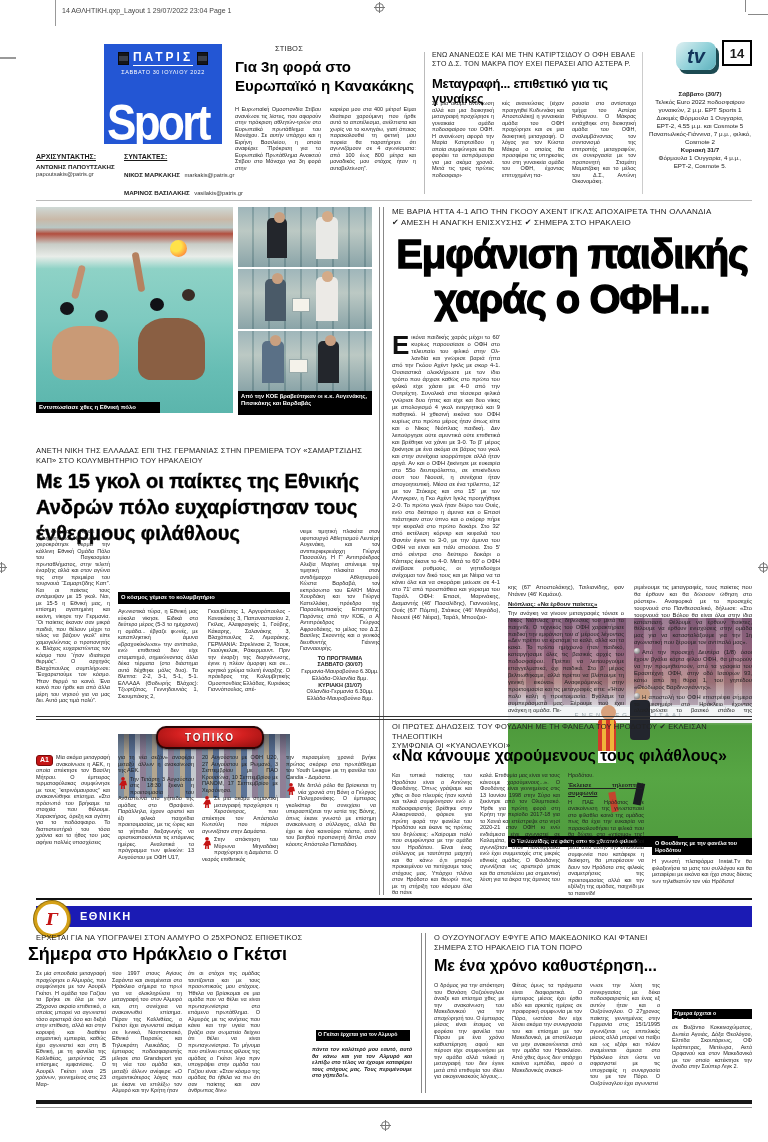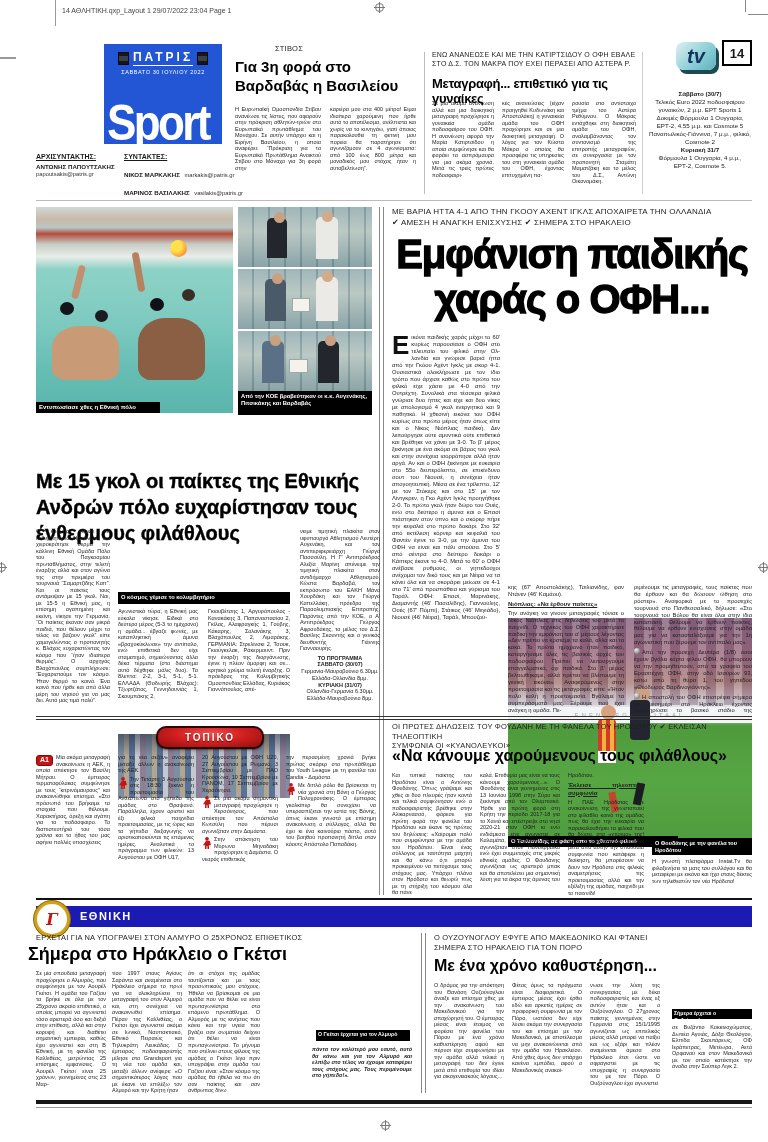--- a/index.html
+++ b/index.html
@@ -118,21 +118,21 @@
     <div class="cred-name">ΑΝΤΩΝΗΣ ΠΑΠΟΥΤΣΑΚΗΣ</div>
     <div class="cred-mail">papoutsakis@patris.gr</div>
   </div>
   <div class="abs" style="left:124px;top:153px;width:104px;">
     <div class="cred-label">ΣΥΝΤΑΚΤΕΣ:</div>
     <div style="white-space:nowrap;"><span class="cred-name">ΝΙΚΟΣ ΜΑΡΚΑΚΗΣ</span> <span class="cred-mail">markakis@patris.gr</span></div>
     <div style="white-space:nowrap;"><span class="cred-name">ΜΑΡΙΝΟΣ ΒΑΣΙΛΑΚΗΣ</span> <span class="cred-mail">vasilakis@patris.gr</span></div>
   </div>
 
   <div class="abs kick" style="left:235px;top:44px;margin-left:40px;">ΣΤΙΒΟΣ</div>
-  <div class="abs hl hl-ath" style="left:235px;top:57px;width:182px;">Για 3η φορά στο Βαρδαβάς η Βασιλείου</div>
+  <div class="abs hl hl-ath" style="left:235px;top:57px;width:182px;">Για 3η φορά στο Ευρωπαϊκό η Κανακάκης</div>
   <div class="col body" style="left:235px;top:106px;width:86px;height:90px;">Η Ευρωπαϊκή Ομοσπονδία Στίβου ανανέωσε τις λίστες, που αφορούν στην πρόκριση αθλητών-τριών στο Ευρωπαϊκό πρωτάθλημα του Μονάχου. Σε αυτήν υπάρχει και η Ειρήνη Βασιλείου, η οποία αναφέρει: “Πρόκριση για το Ευρωπαϊκό Πρωτάθλημα Ανοικτού Στίβου στο Μόναχο για 3η φορά στην</div>
   <div class="col body" style="left:330px;top:106px;width:86px;height:90px;">καριέρα μου στα 400 μέτρα! Είμαι ιδιαίτερα χαρούμενη που ήρθε αυτό το αποτέλεσμα, ανέλπιστα και χωρίς να το κυνηγάω, γιατί όποιος παρακολουθεί τη φετινή μου πορεία θα παρατήρησε ότι αγωνιζόμουν σε 4 αγωνίσματα: από 100 έως 800 μέτρα και μοναδικός μου στόχος ήταν η αυτοβελτίωση”.</div>
   <div class="abs vline" style="left:424px;top:52px;height:142px;background:#bbb;"></div>
 
   <div class="abs kick" style="left:432px;top:50px;width:206px;font-size:7px;line-height:9px;">
     <div>ΕΝΩ ΑΝΑΝΕΩΣΕ ΚΑΙ ΜΕ ΤΗΝ ΚΑΤΙΡΤΣΙΔΟΥ Ο ΟΦΗ ΕΒΑΛΕ</div>
     <div>ΣΤΟ Δ.Σ. ΤΟΝ  ΜΑΚΡΑ ΠΟΥ ΕΧΕΙ ΠΕΡΑΣΕΙ ΑΠΟ ΑΣΤΕΡΑ Ρ.</div>
   </div>
   <div class="abs hl hl-wom" style="left:432px;top:76px;width:212px;">Μεταγραφή... επιθετικό για τις γυναίκες</div>
   <div class="col body" style="left:432px;top:100px;width:62px;height:96px;">Σε μια ακόμα ανανέωση αλλά και μια διοικητική μεταγραφή προχώρησε η γυναικεία ομάδα ποδοσφαίρου του ΟΦΗ. Η ανανέωση αφορά την Μαρία Κατιρτσίδου η οποία συμφώνησε και θα φοράει τα ασπρόμαυρα για μια ακόμα χρονιά. Μετά τις τρείς πρώτες ποδοσφαιρι-</div>
@@ -187,20 +187,21 @@
       <div class="person" style="left:60%;top:16%;width:21px;height:42px;background:#23262c;border-radius:5px 5px 0 0;"></div>
       <div class="person" style="left:65%;top:6%;width:11px;height:11px;border-radius:50%;background:#caa082;"></div>
       <div class="person" style="left:38%;top:46%;width:17px;height:12px;background:#f4f2ea;border:1px solid #9aa;"></div>
     </div>
     <div class="cap" style="height:24px;font-size:5.8px;line-height:7px;">Από την ΚΟΕ βραβεύτηκαν οι κ.κ. Αυγενάκης, Πιτσικάκης και Βαρδαβάς</div>
   </div>
 
   <div class="abs vline" style="left:379px;top:207px;height:688px;background:#888;"></div>
   <div class="abs vline" style="left:383px;top:207px;height:688px;background:#888;"></div>
 
+  <div class="abs kick" style="left:36px;top:446px;width:344px;font-size:7.5px;">ΑΝΕΤΗ ΝΙΚΗ ΤΗΣ ΕΛΛΑΔΑΣ ΕΠΙ ΤΗΣ ΓΕΡΜΑΝΙΑΣ ΣΤΗΝ ΠΡΕΜΙΕΡΑ ΤΟΥ «ΣΑΜΑΡΤΖΙΔΗΣ ΚΑΠ» ΣΤΟ ΚΟΛΥΜΒΗΤΗΡΙΟ ΤΟΥ ΗΡΑΚΛΕΙΟΥ</div>
   <div class="abs hl hl-wp" style="left:36px;top:468px;width:344px;">Με 15 γκολ οι παίκτες της Εθνικής Ανδρών πόλο ευχαρίστησαν τους ένθερμους φιλάθλους</div>
   <div class="col body" style="left:36px;top:528px;width:74px;height:185px;">Ο κόσμος γέμισε το κολυμβητήριο Ηρακλείου και χειροκρότησε θερμά την κάλλινη Εθνική Ομάδα Πόλο του Παγκοσμίου πρωταθλήματος, στην τελετή έναρξης αλλά και στον αγώνα της στην πρεμιέρα του τουρνουά “Σαμαρτζίδης Καπ”. Και οι παίκτες τους αντάμειψαν με 15 γκολ. Ναι, με 15-5 η Εθνική μας, η επίσημη αγαπημένη και εκείνη, νίκησε την Γερμανία. “Οι παίκτες έκαναν σαν μικρά παιδιά, που θέλουν μέχρι το τέλος να βάζουν γκολ” είπε χαμογελώντας ο προπονητής κ. Βλάχος ευχαριστώντας τον κόσμο που “ήταν ιδιαίτερα θερμός”. Ο αρχηγός Βλαχόπουλος συμπλήρωσε: “Ευχαριστούμε τον κόσμο. Ήταν θερμό το κοινό. Ένα κοινό που ήρθε και από άλλα μέρη του νησιού για να μας δει. Αυτό μας τιμά πολύ”.</div>
   <div class="abs photo crowd" style="left:118px;top:528px;width:172px;height:64px;"></div>
   <div class="abs cap" style="left:118px;top:592px;width:172px;height:12px;font-size:5.8px;line-height:8px;padding:1px 3px;">Ο κόσμος γέμισε το κολυμβητήριο</div>
   <div class="col body" style="left:118px;top:608px;width:80px;height:105px;">Αγωνιστικά τώρα, η Εθνική μας εύκολα νίκησε. Ειδικά στο δεύτερο μέρος (5-3 το ημίχρονο) η ομάδα... έβγαζε φωνές, με καταπληκτική άμυνα «βραχυκύκλωσε» την αντίπαλο, ενώ επιθετικά δεν είχε σταματημό, σημειώνοντας άλλα δέκα τέρματα (στο διάστημα αυτό δέχθηκε μόλις δυο). Τα 8λεπτα: 2-2, 3-1, 5-1, 5-1. ΕΛΛΑΔΑ (Θοδωρής Βλάχος): Τζωρτζάτος, Γεννηδουνιάς 1, Σκουμπάκης 2,</div>
   <div class="col body" style="left:208px;top:608px;width:82px;height:105px;">Γκιουβέτσης 1, Αργυρόπουλος - Κανακάκης 3, Παπαναστασίου 2, Γκίλας, Αλαφραγκής 1, Γούβης, Κάκαρης, Σολανάκης 3, Βλαχόπουλος 2, Λιμαράκης. ΓΕΡΜΑΝΙΑ: Στρελίνσκι 2, Τσουκ, Γκιούγκελακ, Ράκερμουντ. Πριν την έναρξη της διοργάνωσης, έγινε η πλέον όμορφη και σε... κρητικό χρώμα τελετή έναρξης. Ο πρόεδρος της Κολυμβητικής Ομοσπονδίας Ελλάδας, Κυριάκος Γιαννόπουλος, απέ-</div>
   <div class="col body" style="left:300px;top:528px;width:80px;height:185px;">
     <span>νειμε τιμητική πλακέτα στον υφυπουργό Αθλητισμού Λευτέρη Αυγενάκη, και τον αντιπεριφερειάρχη Γιώργο Πασσούλη. Η Γ' Αντιπρόεδρος Αλεξία Μαρίνη απένειμε την τιμητική πλακέτα στον αντιδήμαρχο Αθλητισμού, Κώστα Βαρδαβά, τον εκπρόσωπο του ΕΑΚΗ Μάνο Χουρδάκη και τον Γιώργο Καπελλάκη, πρόεδρο της Παραολυμπιακής Επιτροπής. Παρόντες από την ΚΟΕ, ο Α' Αντιπρόεδρος Γιώργος Αφρουδάκης, το μέλος του Δ.Σ. Βασίλης Σκουντής και ο γενικός διευθυντής Γιάννης Γιανναουρής.</span>
     <div class="prog" style="margin-top:3px;">
       <div class="boldl">ΤΟ ΠΡΟΓΡΑΜΜΑ</div>

